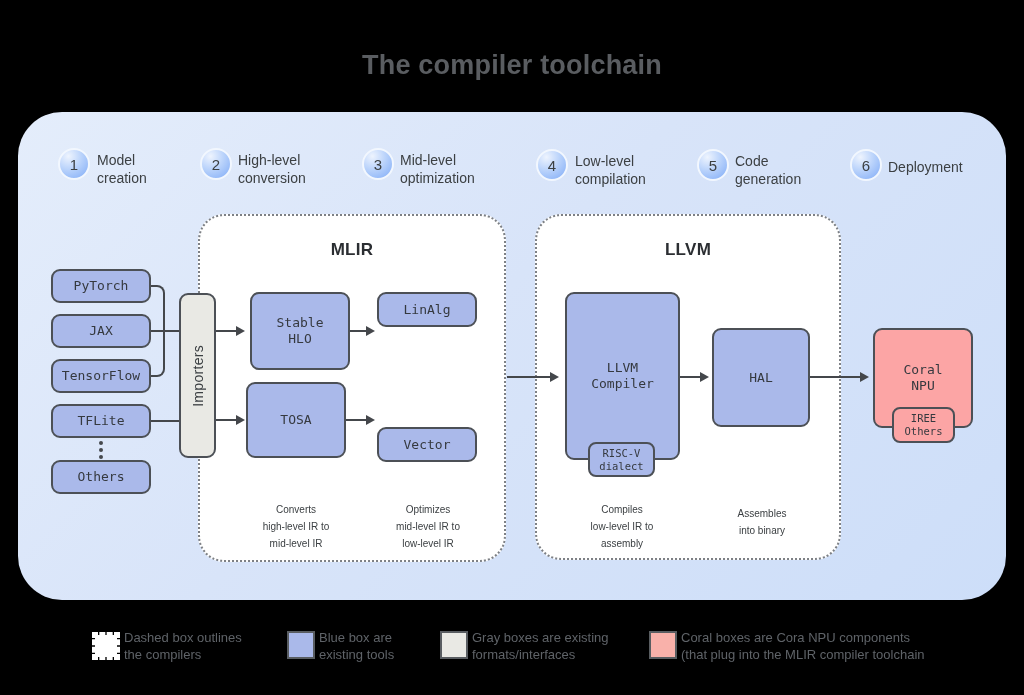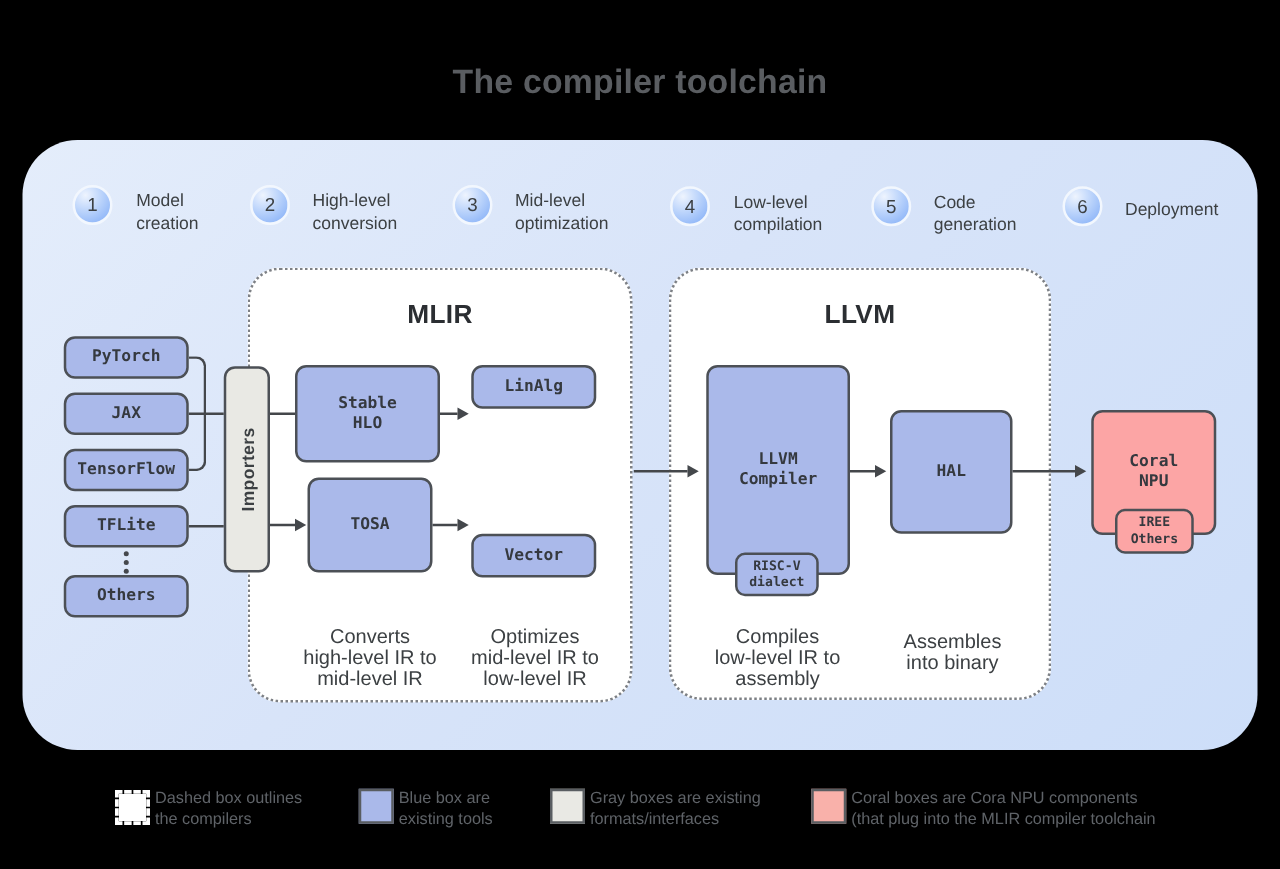--- a/index.html
+++ b/index.html
@@ -26,58 +26,58 @@
 
   
   .step-circle{
     position:absolute;width:32px;height:32px;border-radius:50%;
     background:radial-gradient(circle at 30% 22%,#eef4fe 0%,#bad3fb 45%,#7fabf7 100%);
     border:2px solid #f2f7fe;box-sizing:border-box;
     display:flex;align-items:center;justify-content:center;
     font-size:15px;font-weight:500;color:#3c4043;
   }
   .step-label{
-    position:absolute;font-size:14px;line-height:18px;font-weight:500;color:#3c4043;margin-left:12px;
+    position:absolute;font-size:14px;line-height:18px;font-weight:500;color:#3c4043;
   }
 
   
   .container-dotted{
     position:absolute;background:#ffffff;border:2px dotted #7d8085;
     border-radius:26px;box-sizing:border-box;
   }
   .container-title{
     position:absolute;width:100%;text-align:center;top:24px;
-    font-size:21px;font-weight:700;color:#2b2e32;letter-spacing:.3px;
+    font-size:17px;font-weight:700;color:#2b2e32;letter-spacing:.3px;
   }
 
   
   .node{
     position:absolute;box-sizing:border-box;border:2px solid #4c5056;border-radius:9px;
     display:flex;align-items:center;justify-content:center;text-align:center;
     font-family:"DejaVu Sans Mono", monospace;font-size:13px;line-height:16px;
-    color:#35393f;white-space:pre-line;font-weight:bold;
+    color:#35393f;white-space:pre-line;
   }
   .box-blue{background:#aab9ea;}
   .box-gray{background:#e9e9e4;}
   .box-coral{background:#fca5a5;}
   .node-small{font-size:10.5px;line-height:13px;border-radius:8px;}
 
   .importers{
     writing-mode:vertical-rl;transform:rotate(180deg);
     font-family:"Liberation Sans", sans-serif;font-size:14px;color:#3c4043;
     letter-spacing:.3px;
   }
 
   
   .dot{position:absolute;width:4px;height:4px;border-radius:50%;background:#45484d;}
 
   
   .caption{
     position:absolute;width:130px;text-align:center;white-space:pre-line;
-    font-size:16px;line-height:17px;color:#3c4043;
+    font-size:10px;line-height:17px;color:#3c4043;
   }
 
   
   .hline{position:absolute;height:2px;background:#44474b;}
   .ahead{
     position:absolute;width:0;height:0;
     border-top:5px solid transparent;border-bottom:5px solid transparent;
     border-left:9px solid #44474b;
   }
   .bracket{
@@ -159,21 +159,21 @@
   <div class="node box-blue" style="left:51px;top:460px;width:100px;height:34px">Others</div>
 
   <div class="dot" style="left:99px;top:441px"></div>
   <div class="dot" style="left:99px;top:448px"></div>
   <div class="dot" style="left:99px;top:455px"></div>
 
   <div class="node box-gray" style="left:179px;top:293px;width:37px;height:165px">
     <span class="importers">Importers</span>
   </div>
 
-  <div class="node box-blue" style="left:236px;top:292px;width:116px;height:78px">Stable
+  <div class="node box-blue" style="left:250px;top:292px;width:100px;height:78px">Stable
 HLO</div>
   <div class="node box-blue" style="left:246px;top:382px;width:100px;height:76px">TOSA</div>
   <div class="node box-blue" style="left:377px;top:292px;width:100px;height:35px">LinAlg</div>
   <div class="node box-blue" style="left:377px;top:427px;width:100px;height:35px">Vector</div>
 
   <div class="caption" style="left:231px;top:501px">Converts
 high-level IR to
 mid-level IR</div>
   <div class="caption" style="left:363px;top:501px">Optimizes
 mid-level IR to

